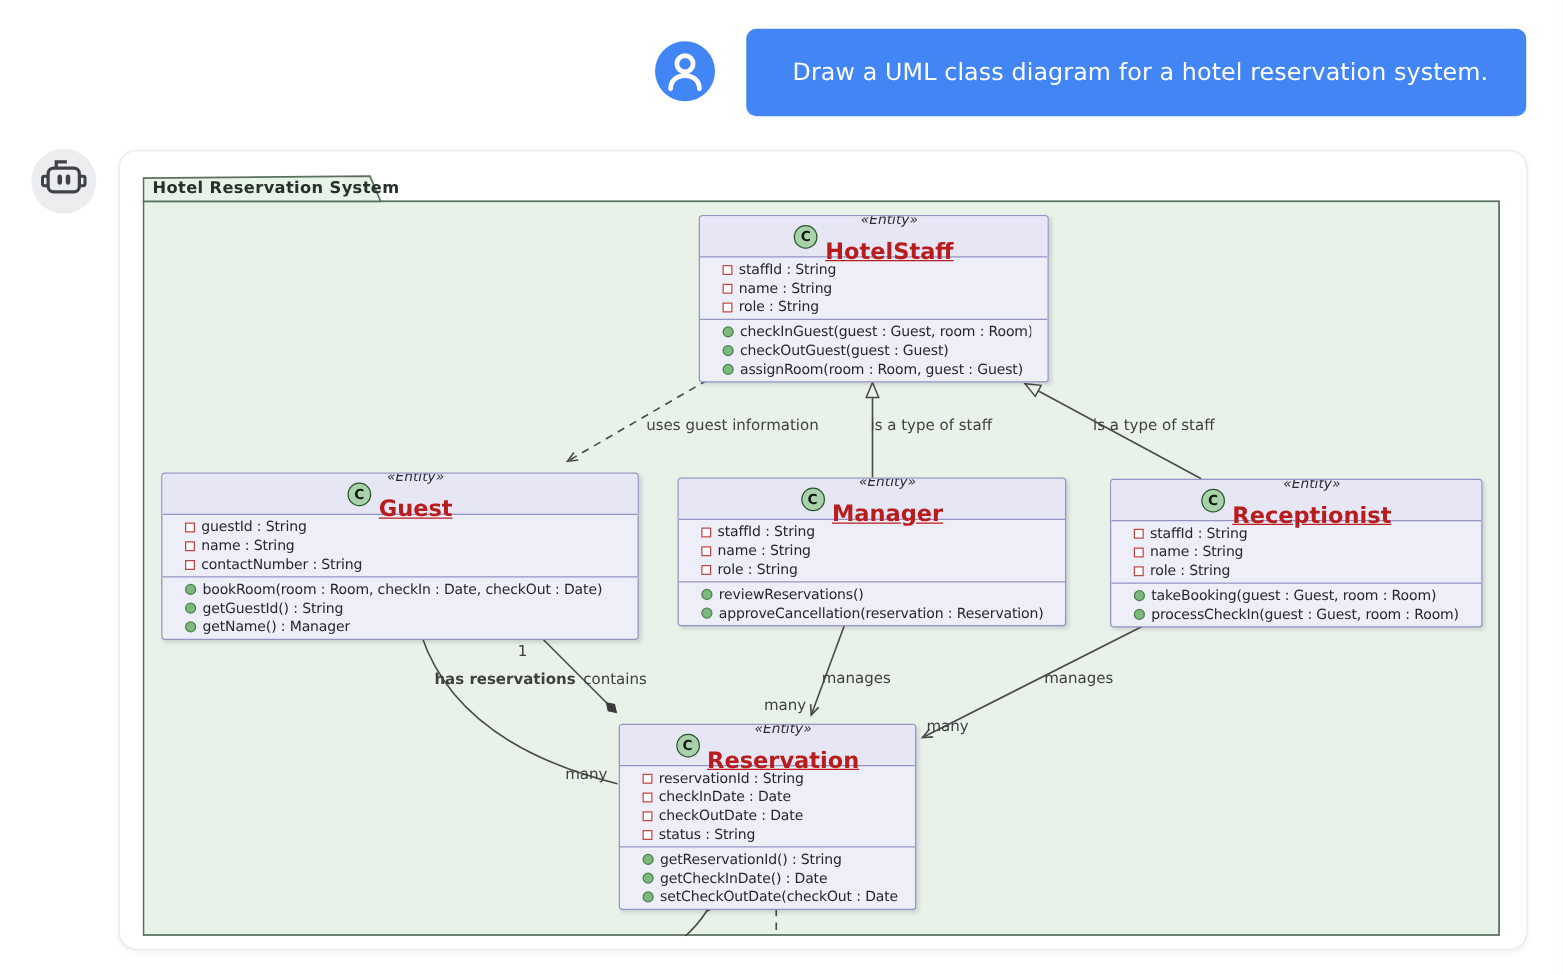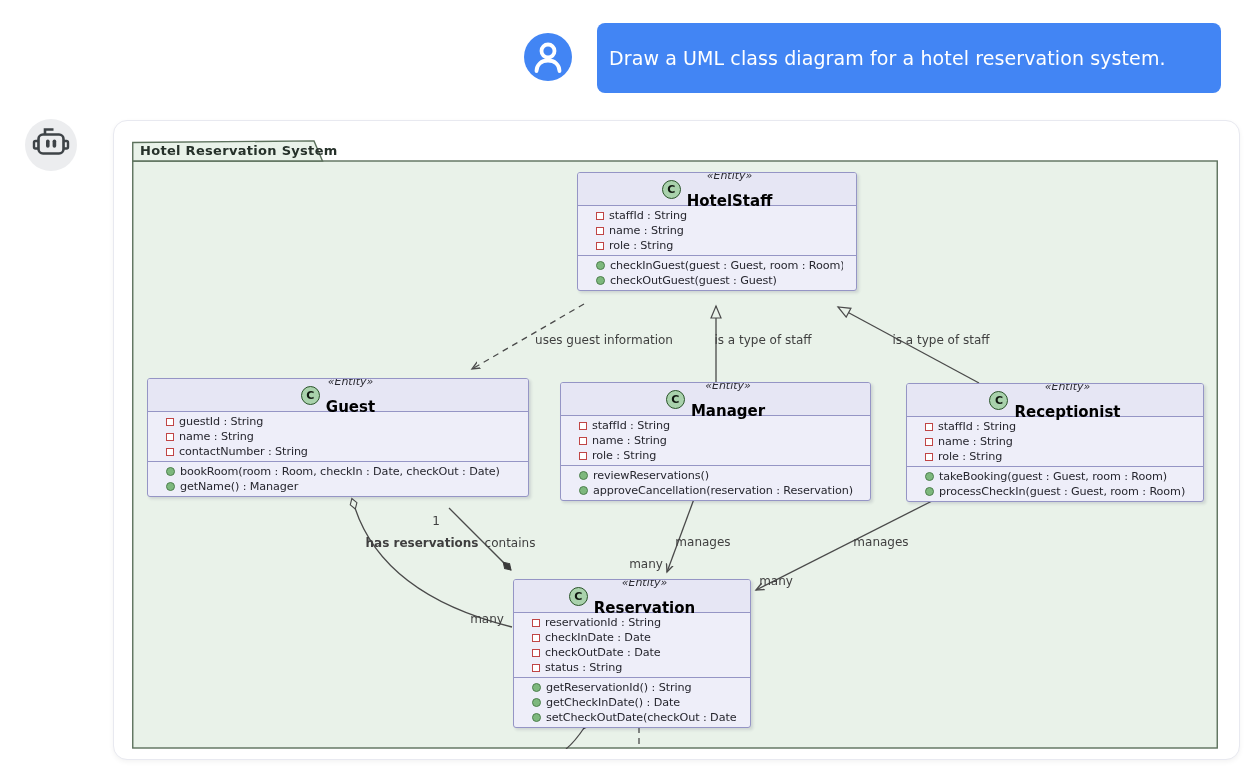--- a/index.html
+++ b/index.html
@@ -2,44 +2,44 @@
 <html><head>
 <meta charset="utf-8">
 <style>
   html,body{margin:0;padding:0;background:#ffffff;}
   body{width:1250px;height:780px;position:relative;font-family:"DejaVu Sans",sans-serif;overflow:hidden;}
 
   
   .avatar{position:absolute;left:524px;top:33px;width:48px;height:48px;border-radius:50%;
           background:#4285F4;display:flex;align-items:center;justify-content:center;}
   .bubble{position:absolute;left:597px;top:23px;width:624px;height:70px;background:#4285F4;
-          border-radius:8px;display:flex;align-items:center;padding-left:12px;box-sizing:border-box;}
+          border-radius:8px;display:flex;align-items:center;padding-left:37px;box-sizing:border-box;}
   .bubble span{color:#ffffff;font-size:19px;letter-spacing:.1px;}
 
   
   .bot-badge{position:absolute;left:25px;top:119px;width:52px;height:52px;border-radius:50%;
              background:#ECEDEF;display:flex;align-items:center;justify-content:center;}
   .card{position:absolute;left:95px;top:120px;width:1127px;height:640px;background:#ffffff;
-        border:1px solid #E8E9F0;border-radius:14px;box-shadow:0 2px 5px rgba(0,0,0,.05);box-sizing:border-box;overflow:hidden;margin-left:18px;}
+        border:1px solid #E8E9F0;border-radius:14px;box-shadow:0 2px 5px rgba(0,0,0,.05);box-sizing:border-box;overflow:hidden;}
 
   
   .frame{position:absolute;left:18px;top:19px;width:1086px;height:609px;}
   .frame svg.edges{position:absolute;left:0;top:0;}
   .frame-title{position:absolute;left:8px;top:3px;font-size:13px;font-weight:bold;color:#26312a;letter-spacing:.3px;white-space:nowrap;}
 
   
   .uml-class{position:absolute;background:#EEEEF9;border:1px solid #9595C5;border-radius:3px;
              box-shadow:2px 2px 3px rgba(40,40,80,.14);box-sizing:border-box;overflow:hidden;}
   .uml-head{height:32px;background:#E6E6F4;border-bottom:1px solid #9595C5;
             display:flex;align-items:center;justify-content:center;gap:6px;}
   .uml-badge{width:17px;height:17px;border-radius:50%;background:#A9D2AC;border:1px solid #295429;
              display:flex;align-items:center;justify-content:center;font-size:11px;font-weight:bold;color:#101810;flex:0 0 auto;}
   .uml-head-text{display:flex;flex-direction:column;align-items:center;line-height:1;gap:12px;}
   .uml-stereo{font-size:11px;font-style:italic;color:#2b2b33;line-height:13px;}
-  .uml-name{font-size:15px;font-weight:bold;color:#000000;line-height:15px;}
+  .uml-name{font-size:18px;font-weight:bold;color:#b91c1c;line-height:15px;text-decoration:underline;}
   .uml-sec{padding:2px 13px;}
   .uml-sec.attrs{border-bottom:1px solid #9595C5;}
   .member-row{display:flex;align-items:center;height:15px;line-height:15px;padding-left:5px;
               white-space:nowrap;overflow:hidden;font-size:11.2px;letter-spacing:-0.1px;color:#26262e;}
   .attr-icon{width:6px;height:6px;border:1px solid #C04545;background:#fff;margin-right:5px;flex:0 0 auto;}
   .method-icon{width:7px;height:7px;border-radius:50%;background:#7DB87D;border:1px solid #4E7F4E;margin-right:5px;flex:0 0 auto;}
 
   
   .edge-label{position:absolute;transform:translate(-50%,-50%);font-size:12px;color:#3f3f3f;white-space:nowrap;}
 </style>
@@ -138,20 +138,24 @@
         </div>
       <div class="uml-sec">
           <div class="member-row">
             <span class="method-icon"></span>
             <span>checkInGuest(guest : Guest, room : Room)</span>
           </div>
           <div class="member-row">
             <span class="method-icon"></span>
             <span>checkOutGuest(guest : Guest)</span>
           </div>
+          <div class="member-row">
+            <span class="method-icon"></span>
+            <span>assignRoom(room : Room, guest : Guest)</span>
+          </div>
         </div>
     </div>
 
     <div class="uml-class" style="left:15px;top:238px;width:382px;">
       <div class="uml-head">
         <span class="uml-badge">C</span>
         <span class="uml-head-text">
           <span class="uml-stereo">«Entity»</span>
           <span class="uml-name">Guest</span>
         </span>
@@ -167,20 +171,24 @@
           </div>
           <div class="member-row">
             <span class="attr-icon"></span>
             <span>contactNumber : String</span>
           </div>
         </div>
       <div class="uml-sec">
           <div class="member-row">
             <span class="method-icon"></span>
             <span>bookRoom(room : Room, checkIn : Date, checkOut : Date)</span>
+          </div>
+          <div class="member-row">
+            <span class="method-icon"></span>
+            <span>getGuestId() : String</span>
           </div>
           <div class="member-row">
             <span class="method-icon"></span>
             <span>getName() : Manager</span>
           </div>
         </div>
     </div>
 
     <div class="uml-class" style="left:428px;top:242px;width:311px;">
       <div class="uml-head">

